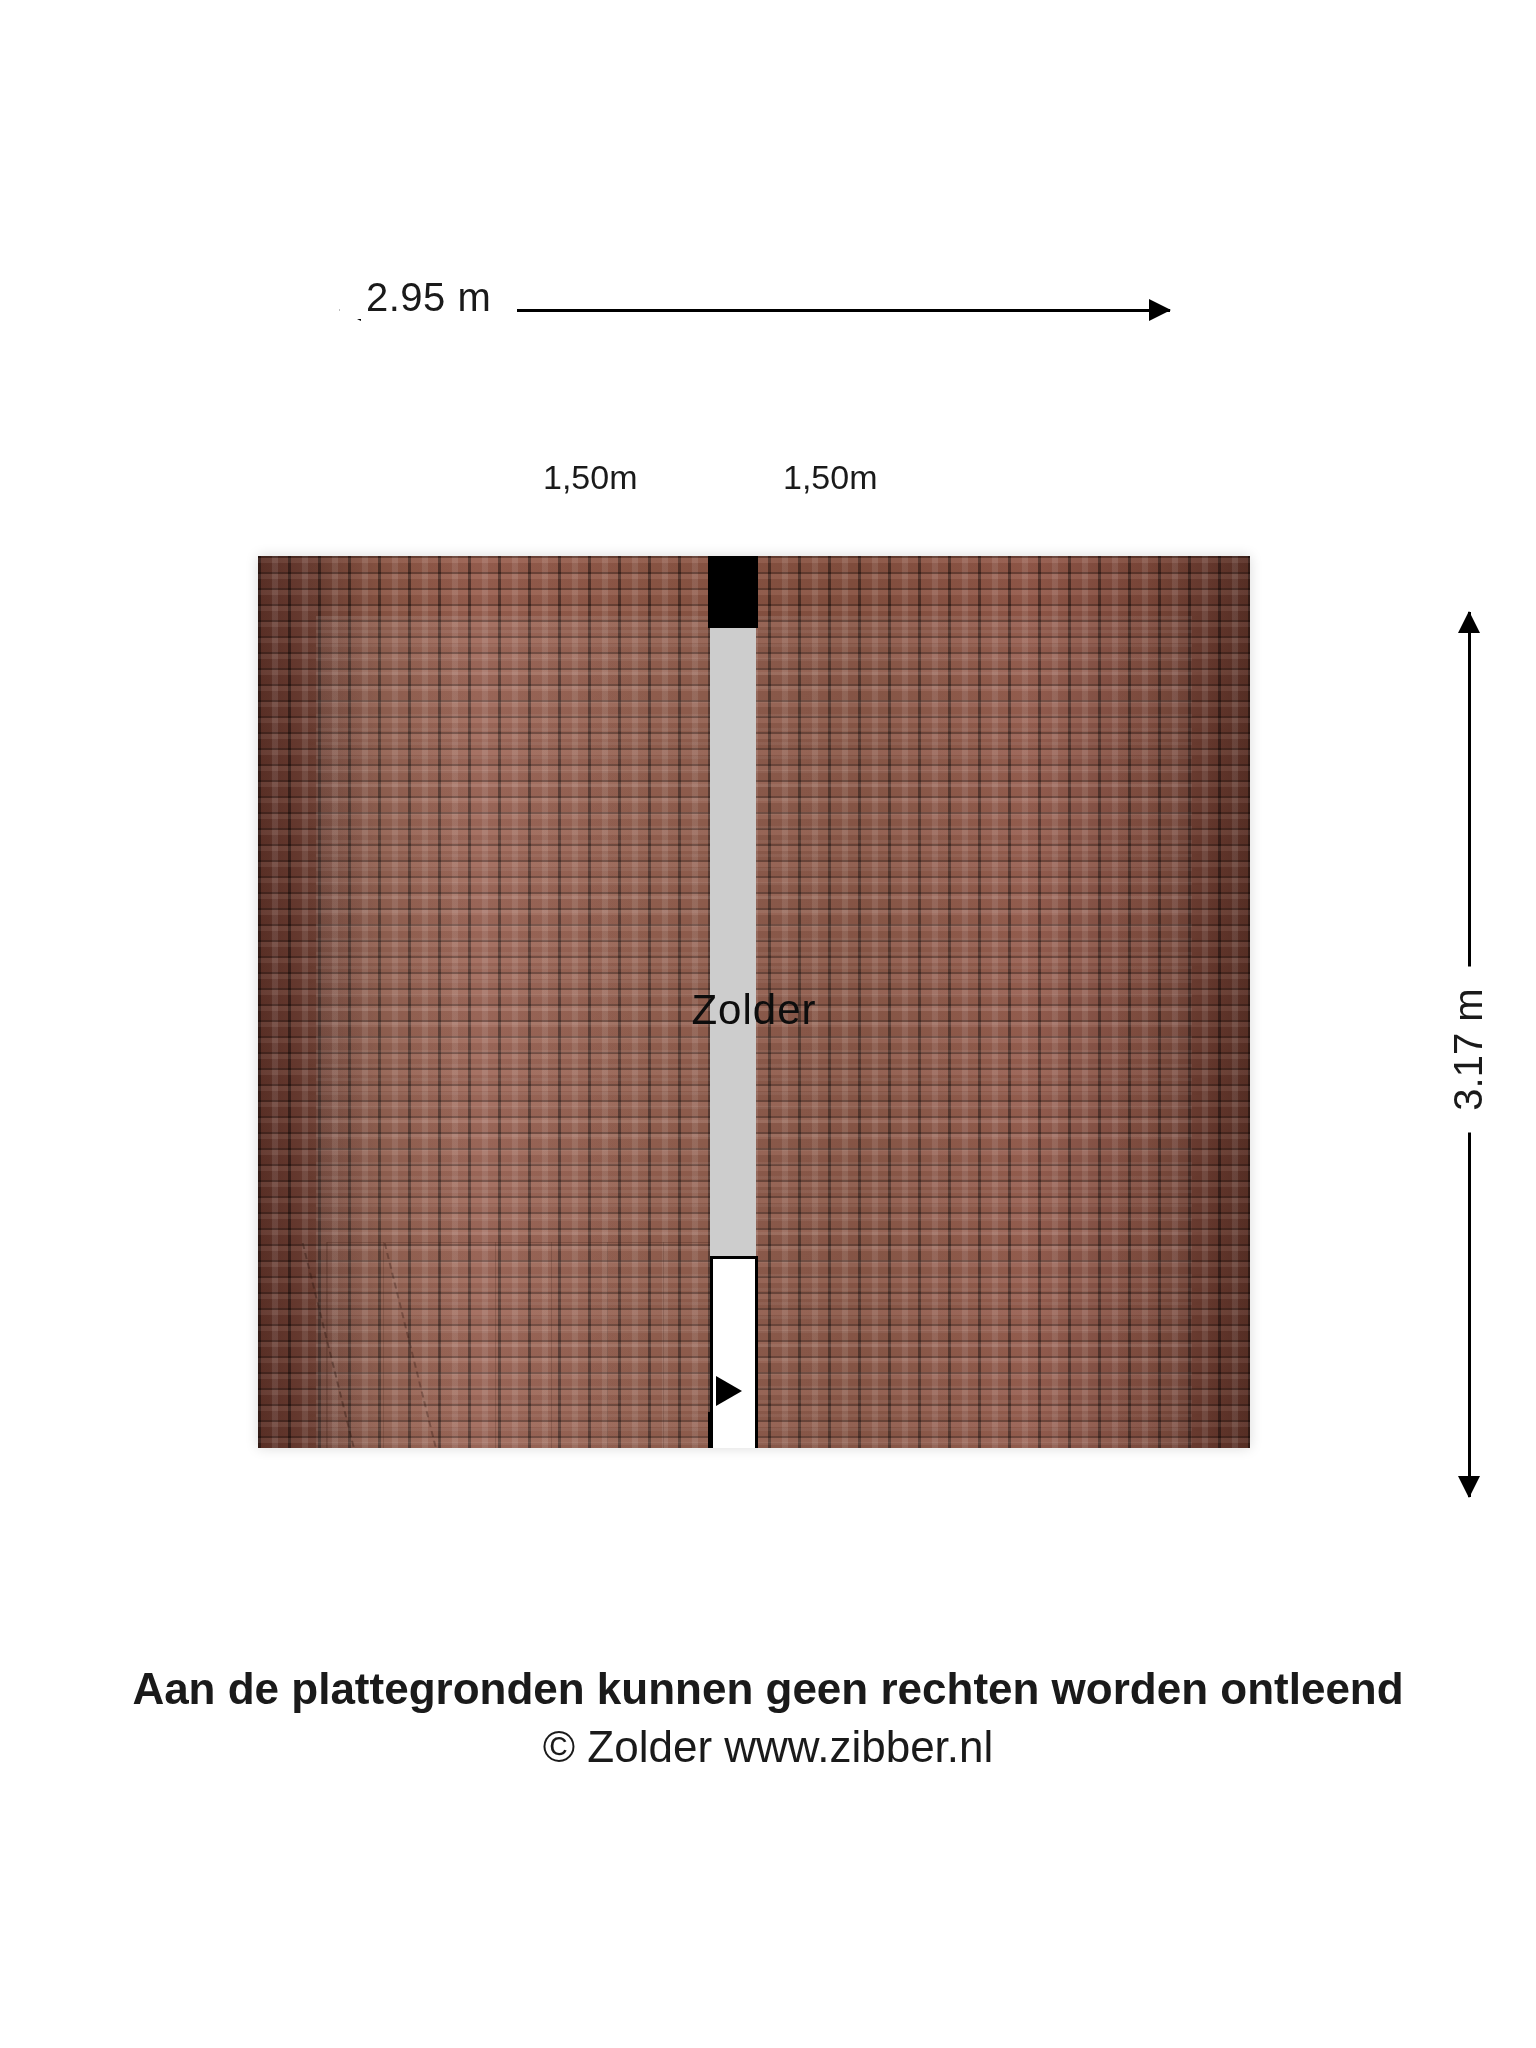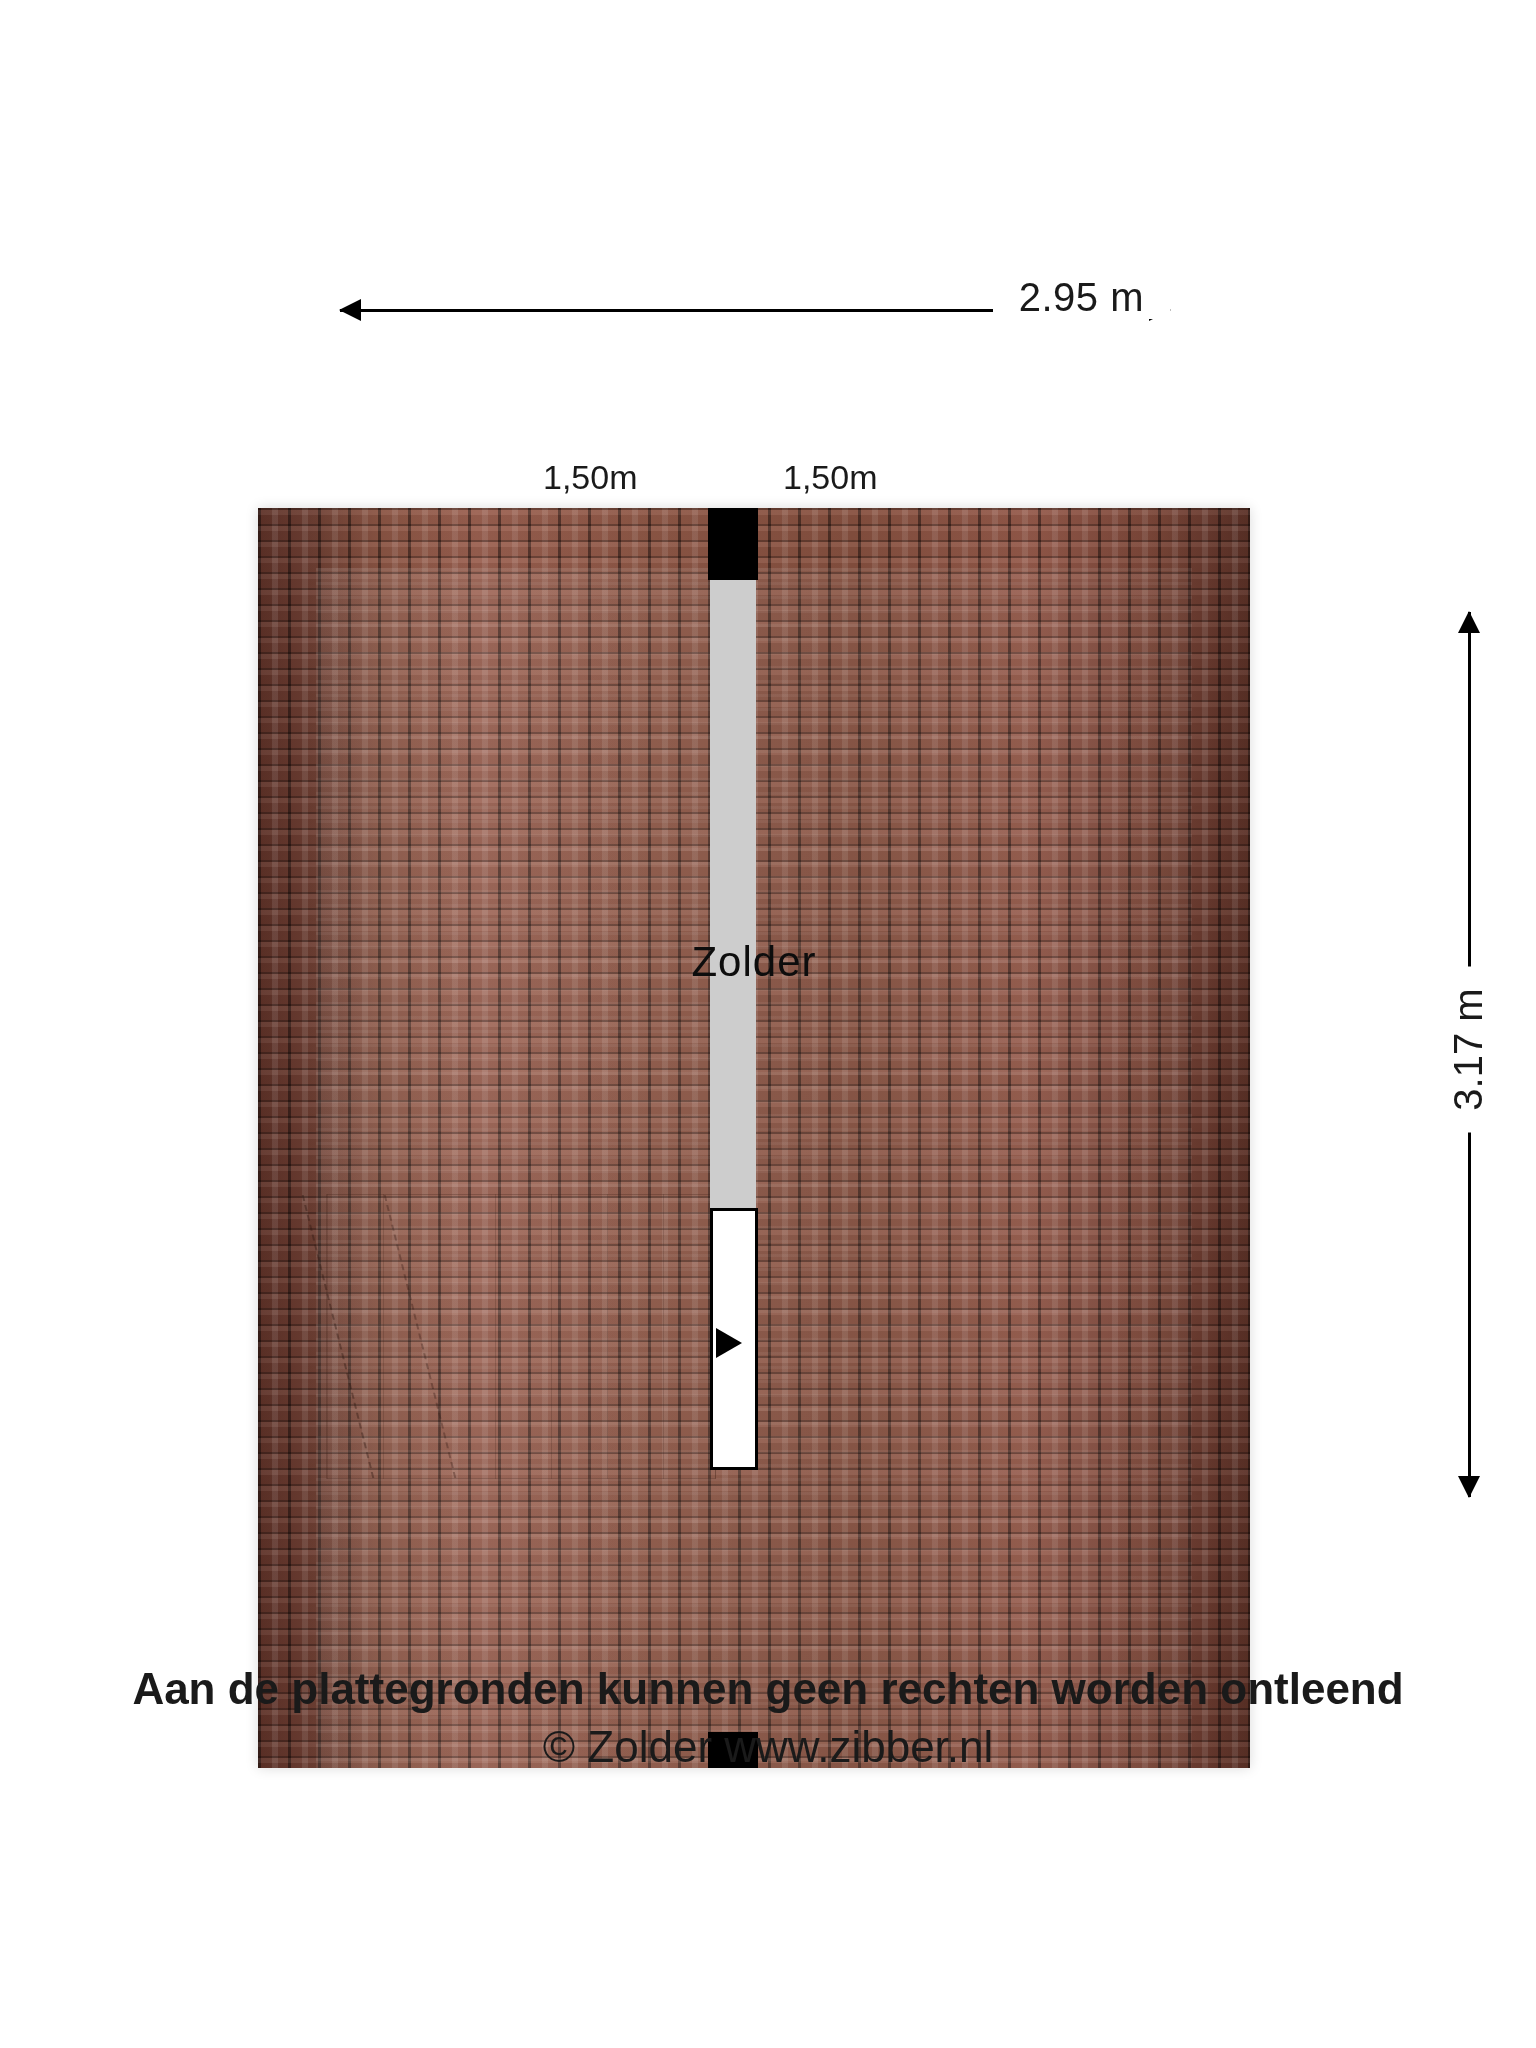--- a/index.html
+++ b/index.html
@@ -30,21 +30,21 @@
     left: 0;
     width: 100%;
     height: 3px;
     background: #000;
   }
   .dim-top .label {
     position: absolute;
     top: 0;
     left: 0;
     width: 100%;
-    text-align: right;
+    text-align: left;
     font-size: 40px;
     letter-spacing: 0.5px;
   }
   .dim-top .label span {
     background: #fff;
     padding: 0 26px;
   }
   .arrow-l, .arrow-r {
     position: absolute;
     top: 24px;
@@ -114,23 +114,23 @@
   .sub-dims .b {
     position: absolute;
     left: 523px;
     top: 0;
   }
 
   
   .plan {
     position: absolute;
     left: 258px;
-    top: 508px;
+    top: 556px;
     width: 992px;
-    height: 1260px;
+    height: 892px;
     background: #fca5a5;
     box-shadow: 0 0 12px rgba(0,0,0,0.15);
     overflow: hidden;
   }
 
   
   .tiles {
     position: absolute;
     inset: 0;
     background:

